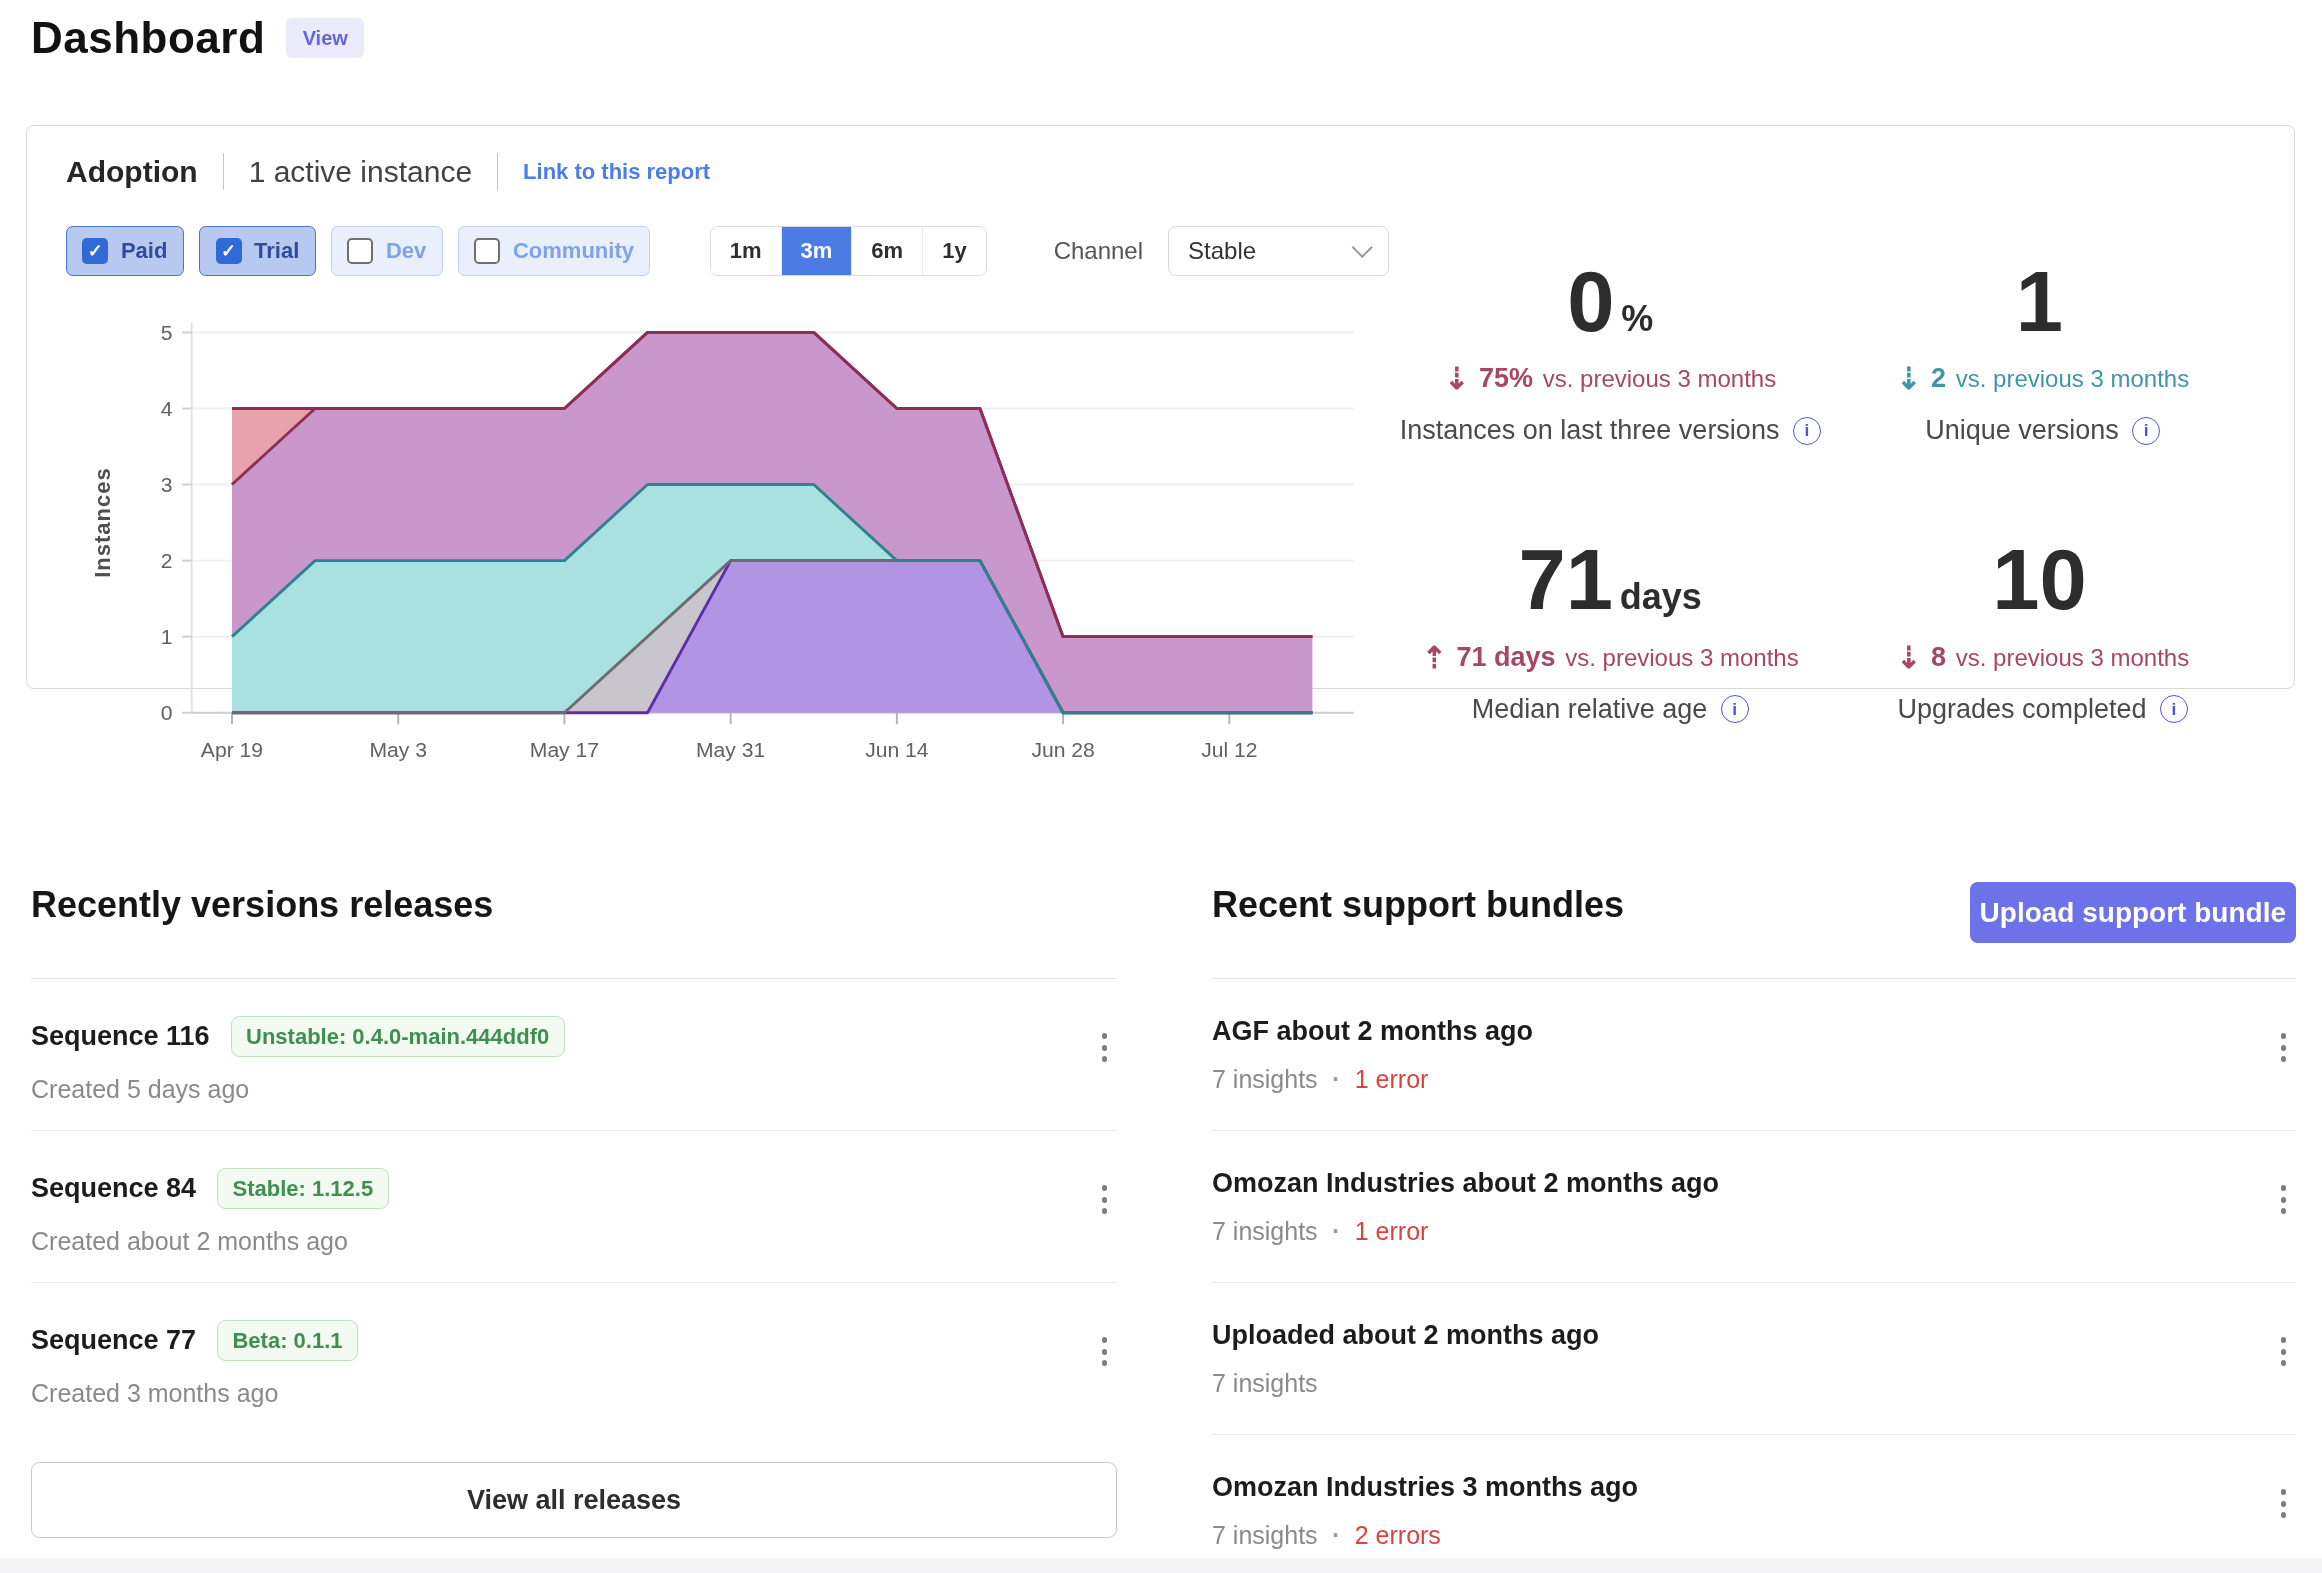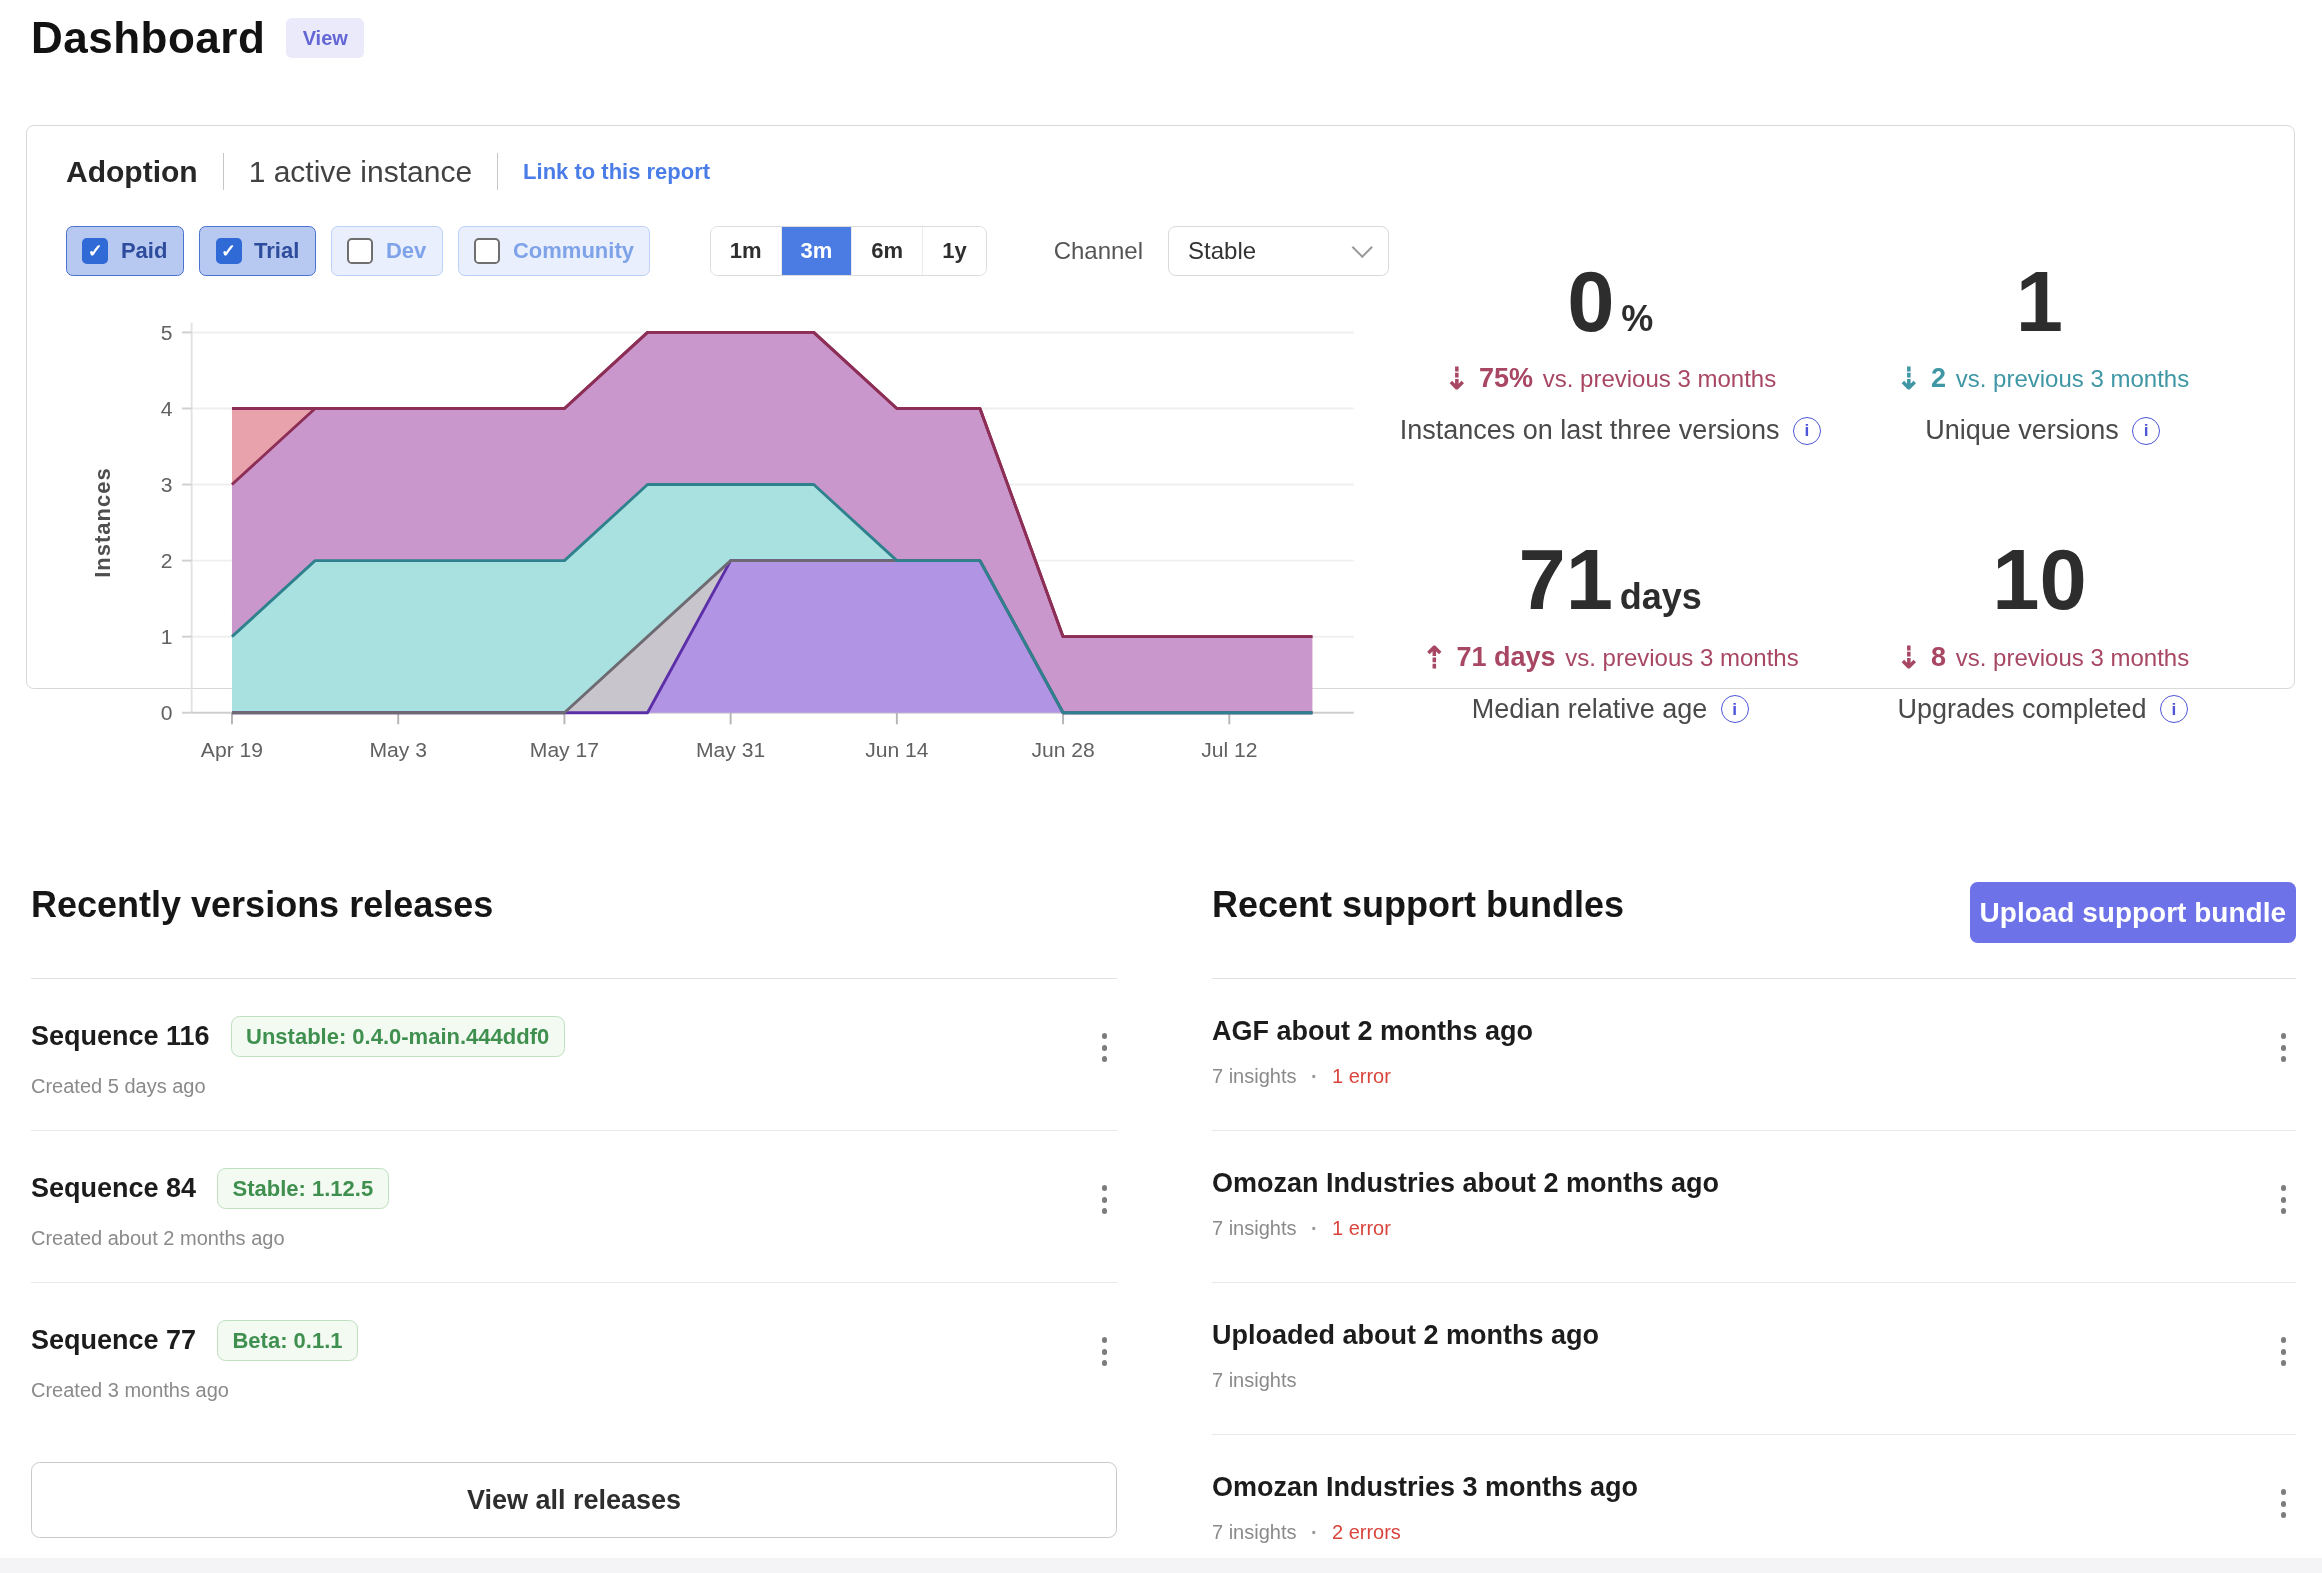--- a/index.html
+++ b/index.html
@@ -72,21 +72,21 @@
   .upload-btn{background:#6e72e8;color:#fff;font-size:28px;font-weight:600;height:61px;padding:0 10px;
               border:none;border-radius:7.7px;display:flex;align-items:center;cursor:pointer;}
 
   .item-row{display:flex;justify-content:space-between;align-items:flex-start;
             height:152px;padding-top:37px;box-sizing:border-box;border-bottom:1px solid #e8e8e8;cursor:pointer;}
   .item-row.no-divider{border-bottom:none;}
   .title-line{display:flex;align-items:center;gap:21px;}
   .item-title{font-size:27px;font-weight:700;color:#1c1c1c;}
   .release-badge{font-size:22px;font-weight:600;color:#3f8f4f;background:#f2faf2;
                  border:1.9px solid #bfdfbf;border-radius:8.6px;padding:6.7px 14.4px;}
-  .sub-line{margin-top:18px;font-size:20px;color:#8a8a8a;display:flex;align-items:flex-end;gap:14.4px;}
+  .sub-line{margin-top:18px;font-size:25px;color:#8a8a8a;display:flex;align-items:flex-end;gap:14.4px;}
   .sub-line .dot{color:#9a9a9a;font-weight:700;}
   .sub-line .err{color:#d9453d;}
   .kebab{margin-top:9.6px;display:flex;flex-direction:column;gap:5.8px;align-items:center;
          padding:7.7px 9.6px;cursor:pointer;flex:0 0 auto;}
   .kebab i{width:5.8px;height:5.8px;border-radius:50%;background:#7d7d7d;display:block;}
 
   .view-all-btn{margin-top:27px;width:100%;height:76px;background:#fff;border:1.9px solid #c9c9c9;
                 border-radius:8.6px;font-family:"Liberation Sans",sans-serif;
                 font-size:27px;font-weight:600;color:#2e2e2e;cursor:pointer;}
 

